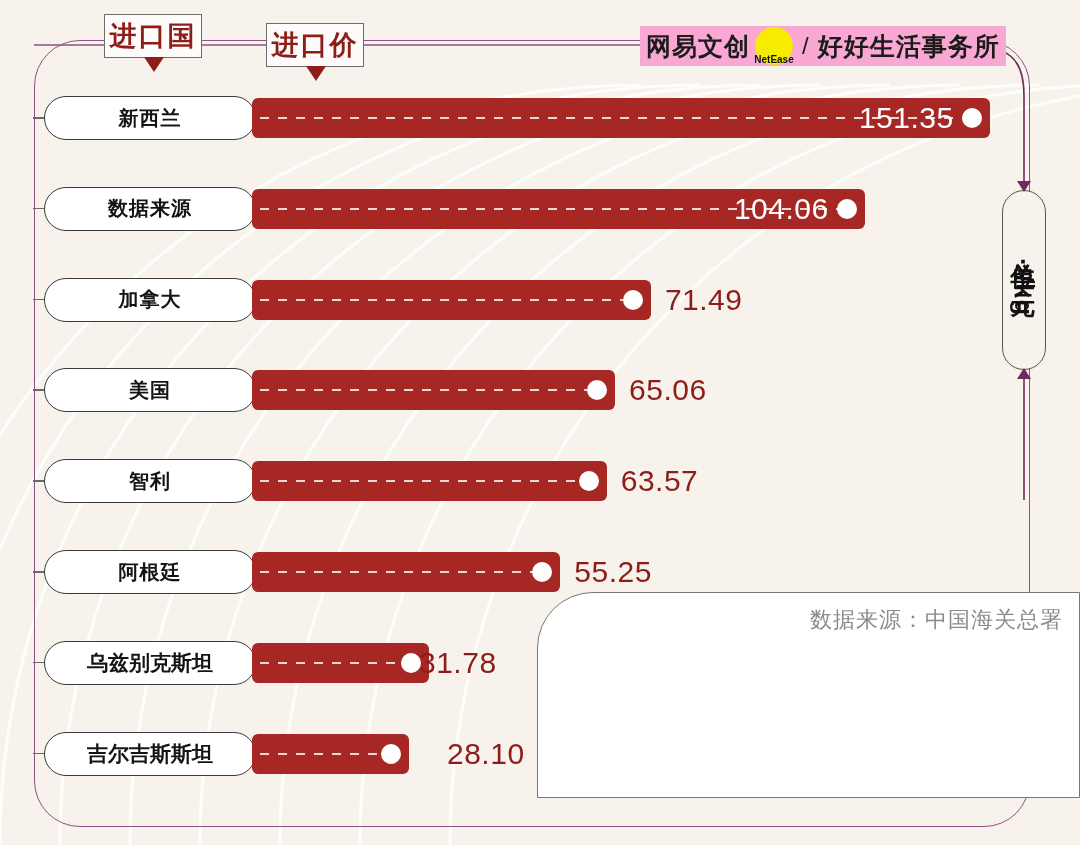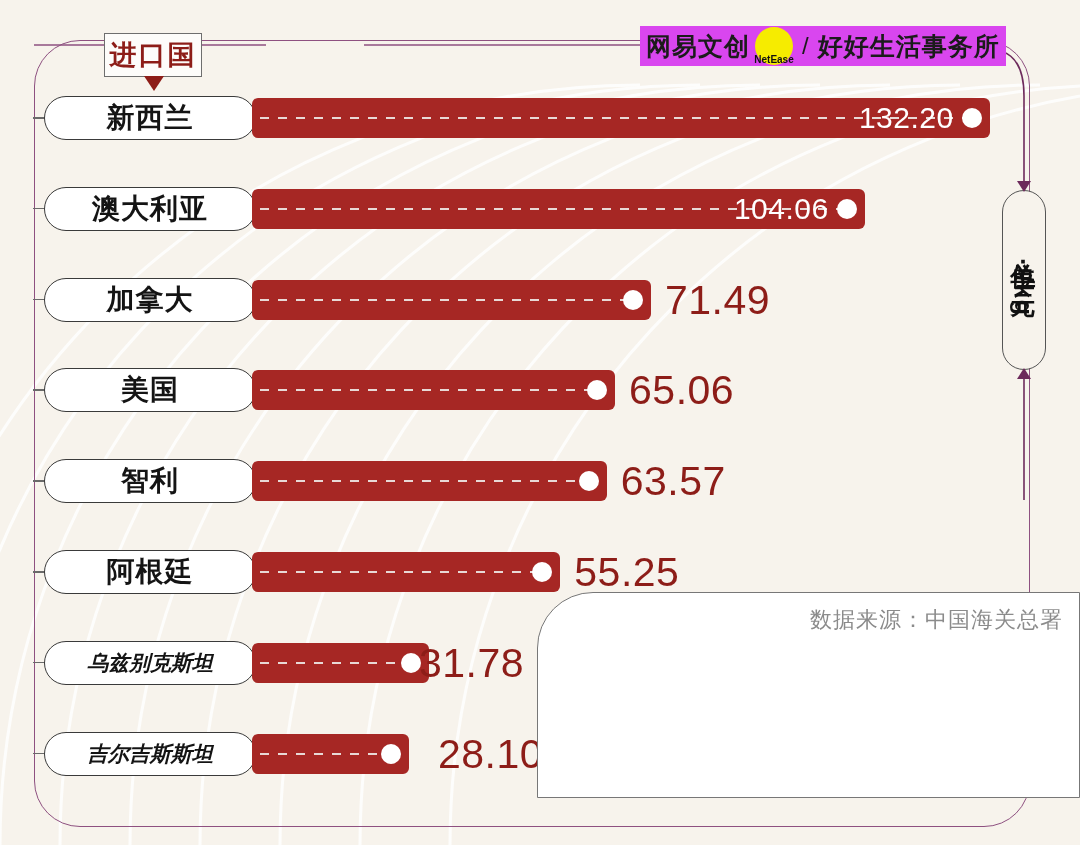--- a/index.html
+++ b/index.html
@@ -40,52 +40,52 @@
     z-index:4;
   }
   .legend-box .tri{
     position:absolute;
     left:50%;margin-left:-9px;bottom:-15px;
     width:0;height:0;
     border-left:10px solid transparent;
     border-right:10px solid transparent;
     border-top:15px solid #8d1d18;
   }
-  #legend-country{left:104px;top:33px;width:98px;}
+  #legend-country{left:104px;top:14px;width:98px;}
   #legend-price{left:266px;top:23px;width:98px;}
 
   
   .brand{
     position:absolute;left:640px;top:26px;height:40px;
     display:flex;align-items:center;gap:4px;
     font-size:25px;color:#1b1b1b;font-weight:600;
-    letter-spacing:1px;z-index:4;background:#d946ef;padding:0 6px;
+    letter-spacing:1px;z-index:4;background:#f9a8d4;padding:0 6px;
   }
   .brand .netease-dot{
     width:38px;height:38px;border-radius:50%;
     background:#f6ec00;
     display:inline-flex;align-items:flex-end;justify-content:center;
     font-size:10px;font-weight:bold;color:#111;letter-spacing:0;
     margin:0 1px;
   }
   .brand .slash{font-size:24px;color:#1b1b1b;margin:0 4px;font-weight:400;}
 
   
   .row{position:absolute;left:0;height:44px;z-index:3;}
   .label-pill{
     position:absolute;left:44px;top:0;width:212px;height:44px;
     background:#ffffff;
     border:1.4px solid #3a3a3a;
     border-radius:22px;
     box-sizing:border-box;
     display:flex;align-items:center;justify-content:center;
-    font-size:28px;font-weight:bold;color:#141414;
+    font-size:20px;font-weight:bold;color:#141414;
     letter-spacing:1px;
   }
-  .label-pill.small{font-size:21px;letter-spacing:0px;font-style:italic;}
+  .label-pill.small{font-size:21px;letter-spacing:0px;}
   .tick{
     position:absolute;top:21px;width:13px;height:1.6px;background:#6a6a6a;
   }
   .tick.l{left:33px;}
   .tick.r{left:254px;}
 
   .bar{
     position:absolute;top:2px;height:40px;
     background:#a62724;
     border-radius:6px;
@@ -97,21 +97,21 @@
   .bar .dot{
     position:absolute;right:8px;top:50%;margin-top:-10px;
     width:20px;height:20px;border-radius:50%;background:#ffffff;
   }
   .bar .val-in{
     position:absolute;right:36px;top:50%;margin-top:-17px;
     font-size:30px;color:#ffffff;line-height:34px;letter-spacing:0.5px;
   }
   .val-out{
     position:absolute;top:50%;margin-top:-19px;
-    font-size:41px;color:#8d1d18;line-height:38px;letter-spacing:0.5px;
+    font-size:30px;color:#8d1d18;line-height:38px;letter-spacing:0.5px;
   }
 
   
   .unit-wrap{position:absolute;left:1002px;top:190px;z-index:4;}
   .unit-pill{
     width:44px;height:180px;
     background:#f7f3ec;
     border:1.4px solid #555;
     border-radius:22px;
     display:flex;align-items:center;justify-content:center;
@@ -177,48 +177,52 @@
     <path d="M 34 45 L 104 45" fill="none" stroke="#8e5080" stroke-width="1.6"></path>
     <path d="M 960 45 C 1010 45 1024 58 1024 96 L 1024 186" fill="none" stroke="#6d2a5c" stroke-width="1.6"></path>
     <path d="M 1024 376 L 1024 500" fill="none" stroke="#6d2a5c" stroke-width="1.6"></path>
   </svg>
 
   <div class="legend-box" id="legend-country">
     <span>进口国</span>
     <span class="tri"></span>
   </div>
 
+  <div class="legend-box" id="legend-price">
+    <span>进口价</span>
+    <span class="tri"></span>
+  </div>
 
   <div class="brand">
     <span>网易文创</span>
     <span class="netease-dot">
       <span>NetEase</span>
     </span>
     <span class="slash">/</span>
     <span>好好生活事务所</span>
   </div>
 
   <div id="rows">
       <div class="row" style="top: 96px;">
         <span class="tick l"></span>
         <span class="tick r"></span>
         <div class="label-pill">
           <span>新西兰</span>
         </div>
         <div class="bar" style="left: 252px; width: 737.676px;">
           <span class="dash"></span>
           <span class="dot"></span>
-          <span class="val-in">132.20</span>
+          <span class="val-in">151.35</span>
         </div>
       </div>
       <div class="row" style="top: 186.8px;">
         <span class="tick l"></span>
         <span class="tick r"></span>
         <div class="label-pill">
-          <span>澳大利亚</span>
+          <span>数据来源</span>
         </div>
         <div class="bar" style="left: 252px; width: 580.655px; padding-left: 32px;">
           <span class="dash"></span>
           <span class="dot"></span>
           <span class="val-in">104.06</span>
         </div>
       </div>
       <div class="row" style="top: 277.6px;">
         <span class="tick l"></span>
         <span class="tick r"></span>
@@ -282,21 +286,21 @@
       <div class="row" style="top: 731.6px;">
         <span class="tick l"></span>
         <span class="tick r"></span>
         <div class="label-pill small">
           <span>吉尔吉斯斯坦</span>
         </div>
         <div class="bar" style="left: 252px; width: 156.798px;">
           <span class="dash"></span>
           <span class="dot"></span>
         </div>
-        <span class="val-out" style="left: 438px;">28.10</span>
+        <span class="val-out" style="left: 447px;">28.10</span>
       </div>
     </div>
 
   <div class="unit-wrap">
     <span class="unit-arrow-top"></span>
     <div class="unit-pill">
       <span>单位：元/kg</span>
     </div>
     <span class="unit-arrow-bot"></span>
   </div>

